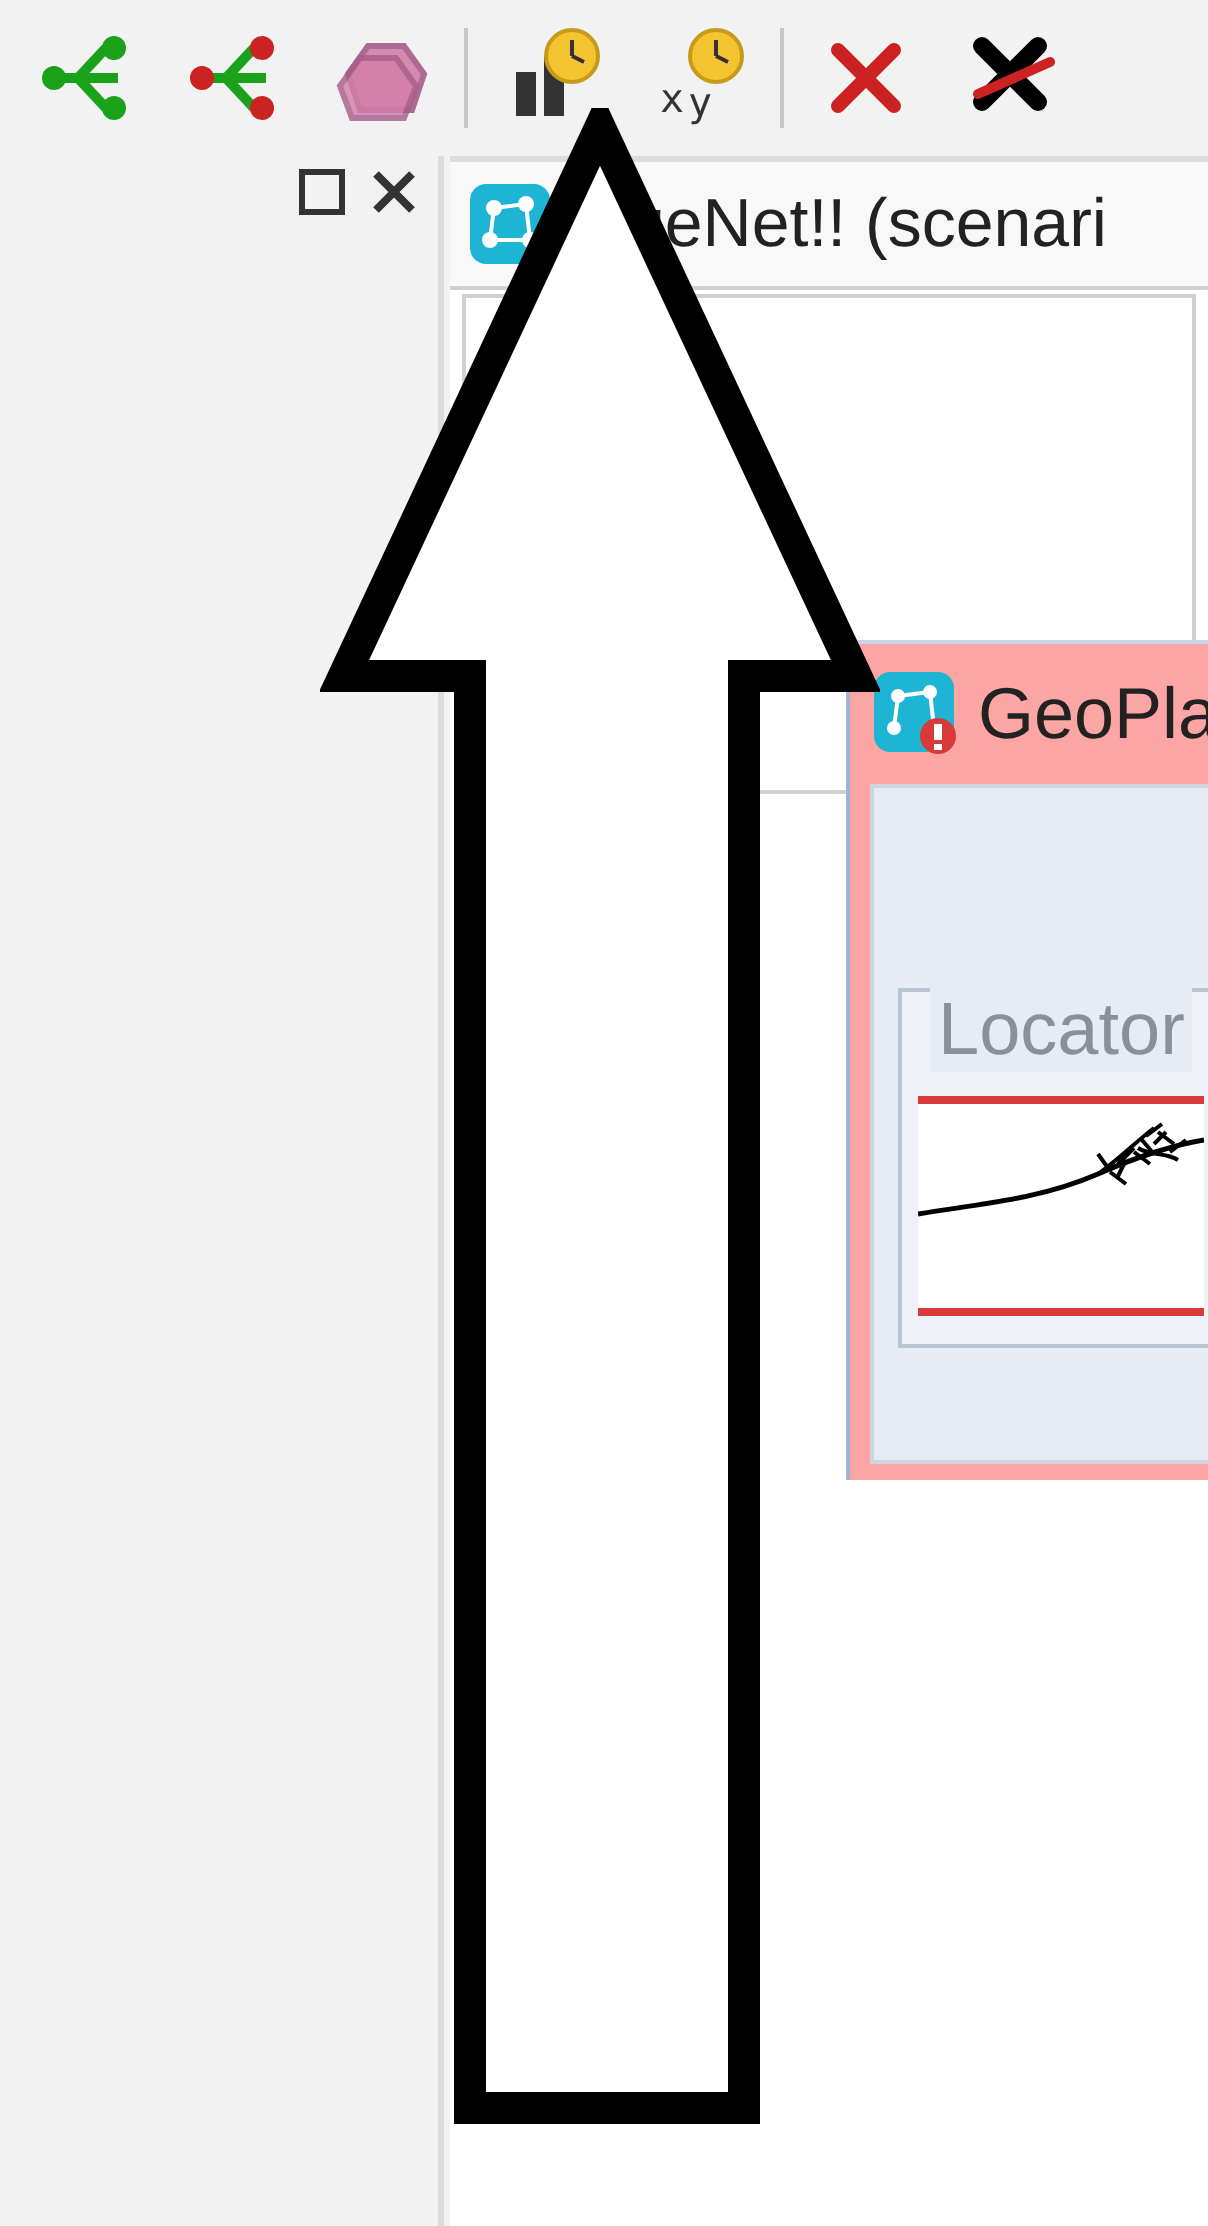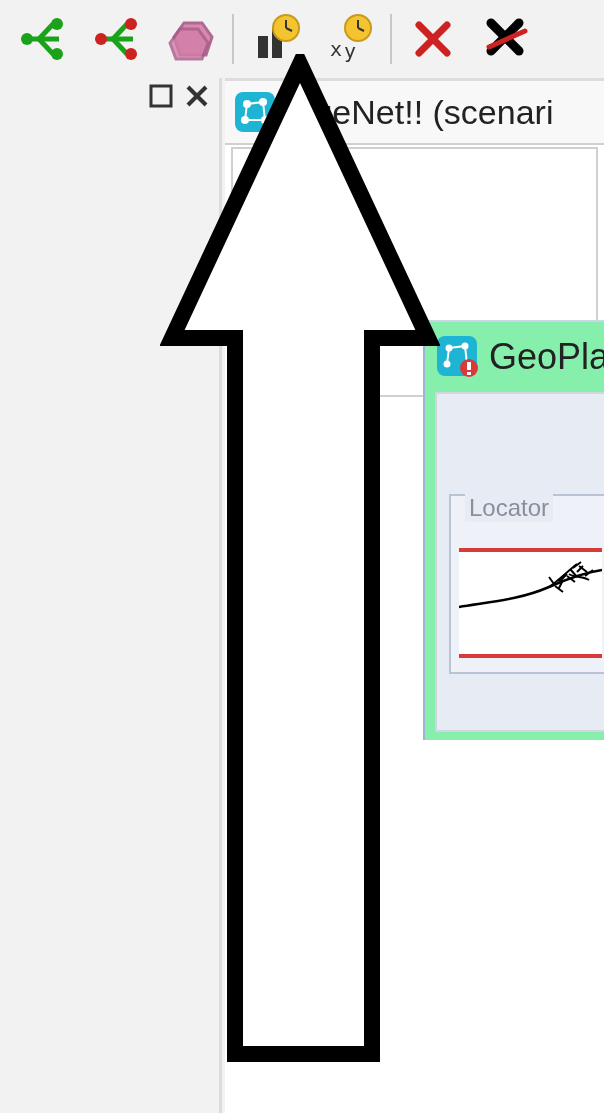--- a/index.html
+++ b/index.html
@@ -83,21 +83,21 @@
     width: 367px;
     height: 250px;
     border: 2px solid #d0d0d0;
     background: #ffffff;
   }
   .geopla-win {
     position: absolute;
     left: 423px; top: 320px;
     width: 181px;
     height: 420px;
-    background: #86efac;
+    background: #fca5a5;
     border-left: 2px solid #9fb3d6;
     border-top: 2px solid #c9d6e8;
   }
   .geopla-title {
     position: absolute;
     top: 14px; left: 64px;
     font-size: 36px;
     color: #222;
   }
   .geopla-icon {
@@ -117,21 +117,21 @@
     position: absolute;
     top: 100px; left: 12px;
     width: 159px;
     height: 180px;
     border: 2px solid #b8c3d4;
     background: #eef2f8;
   }
   .locator-title {
     position: absolute;
     top: -2px; left: 14px;
-    font-size: 24px;
+    font-size: 37px;
     color: #8a8f99;
     background: #e6ebf4;
     padding: 0 4px;
   }
   .locator-canvas {
     position: absolute;
     top: 52px; left: 8px;
     width: 143px; height: 110px;
     background: #ffffff;
     border-top: 4px solid #d83a3a;

